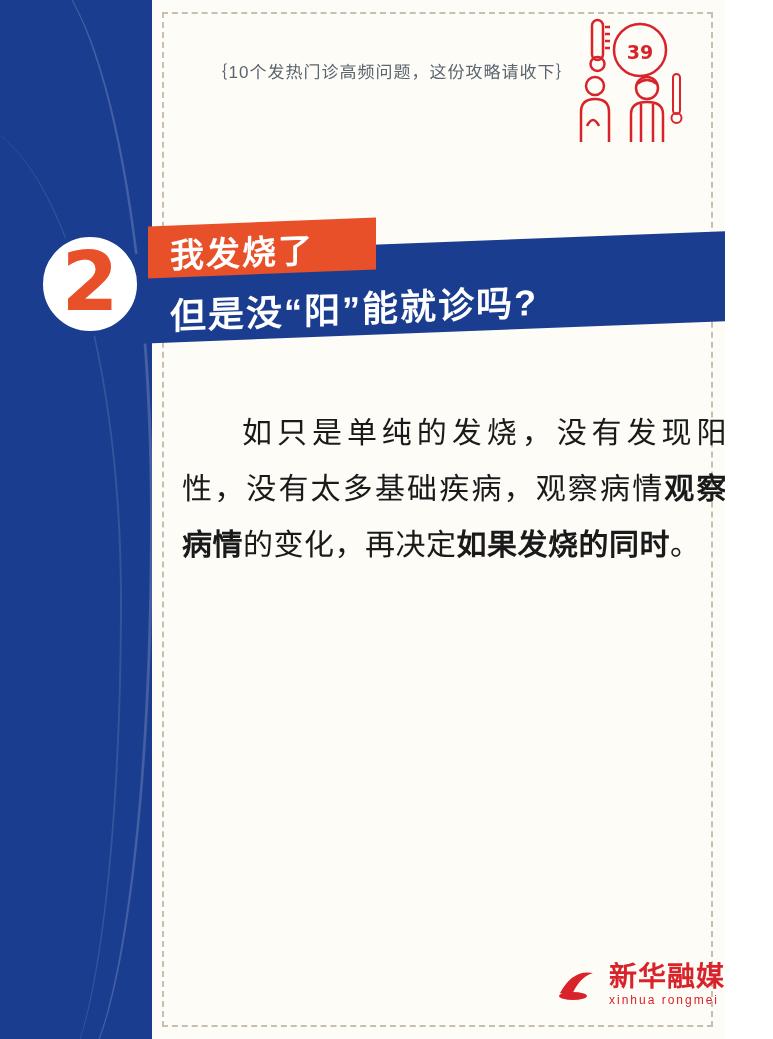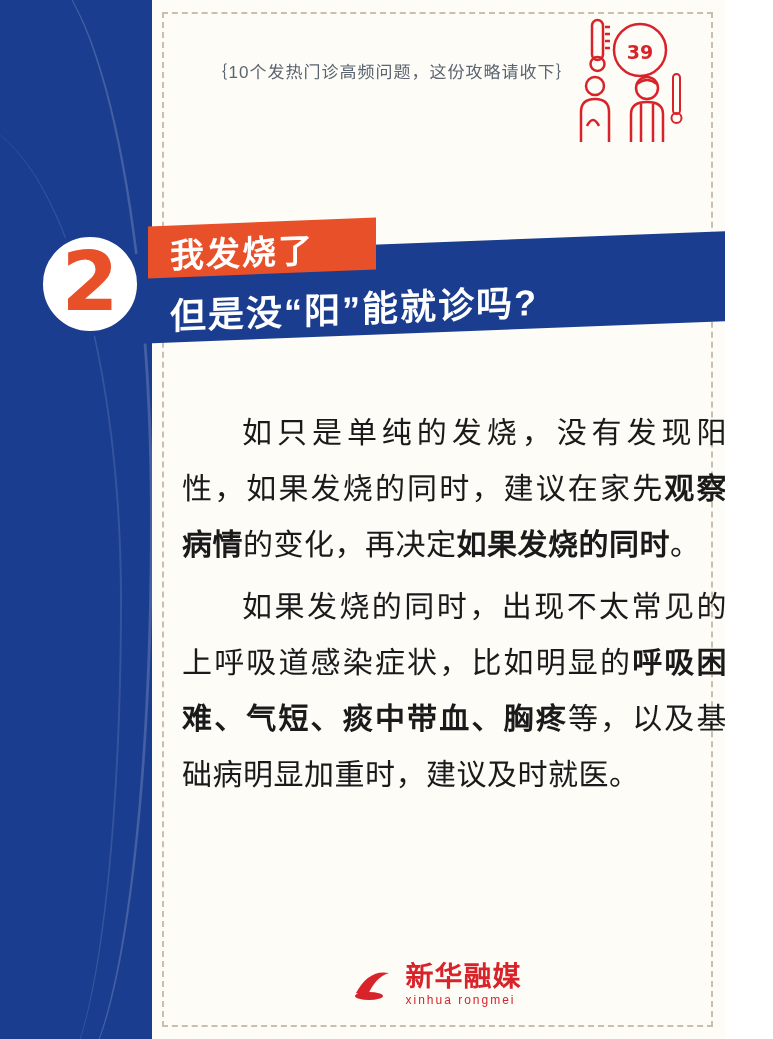--- a/index.html
+++ b/index.html
@@ -190,21 +190,21 @@
   }
 
   
   .footer {
     position: absolute;
     left: 0;
     right: 0;
     bottom: 32px;
     display: flex;
     align-items: center;
-    justify-content: center;
+    justify-content: flex-end;
     padding-left: 150px;
   }
   .footer .logo-mark {
     width: 44px;
     height: 34px;
     margin-right: 8px;
   }
   .footer .logo-text {
     display: flex;
     flex-direction: column;
@@ -282,22 +282,21 @@
     <div class="banner-blue"></div>
     <div class="banner-orange"></div>
     <div class="num-circle">
       <span>2</span>
     </div>
     <div class="banner-line1">我发烧了</div>
     <div class="banner-line2">但是没“阳”能就诊吗?</div>
   </div>
 
   <div class="body-copy" id="body-copy">
-      <p><span>如只是单纯的发烧，没有发现阳性，如果发烧的同时，建议在家先</span><b>观察病情</b><span>的变化，再决定</span><b>如果发烧的同时</b><span>。</span></p>
-      <p><span>如果发烧的同时，出现不太常见的上呼吸道感染症状，比如明显的</span><b>呼吸困难、气短、痰中带血、胸疼</b><span>等，以及基础病明显加重时，建议及时就医。</span></p>
+      <p><span>如只是单纯的发烧，没有发现阳性，没有太多基础疾病，观察病情</span><b>观察病情</b><span>的变化，再决定</span><b>如果发烧的同时</b><span>。</span></p>
     </div>
 
   <div class="footer">
     <div class="logo-mark">
       <svg width="44" height="34" viewBox="0 0 44 34" xmlns="http://www.w3.org/2000/svg">
         <path d="M3 26 Q16 2 36 6 Q22 10 14 30 Z" fill="#d8232a"></path>
         <ellipse cx="16" cy="29" rx="14" ry="4" fill="#d8232a"></ellipse>
       </svg>
     </div>
     <div class="logo-text">

